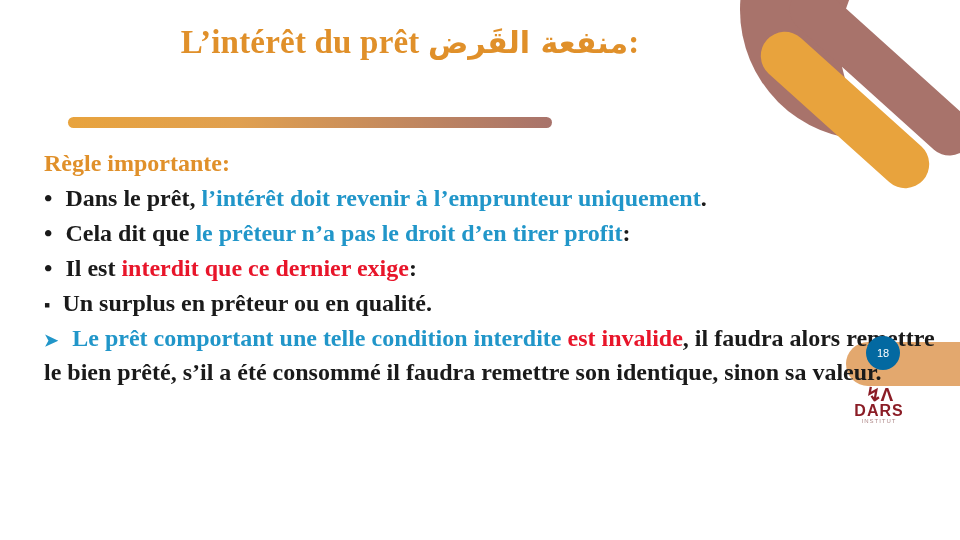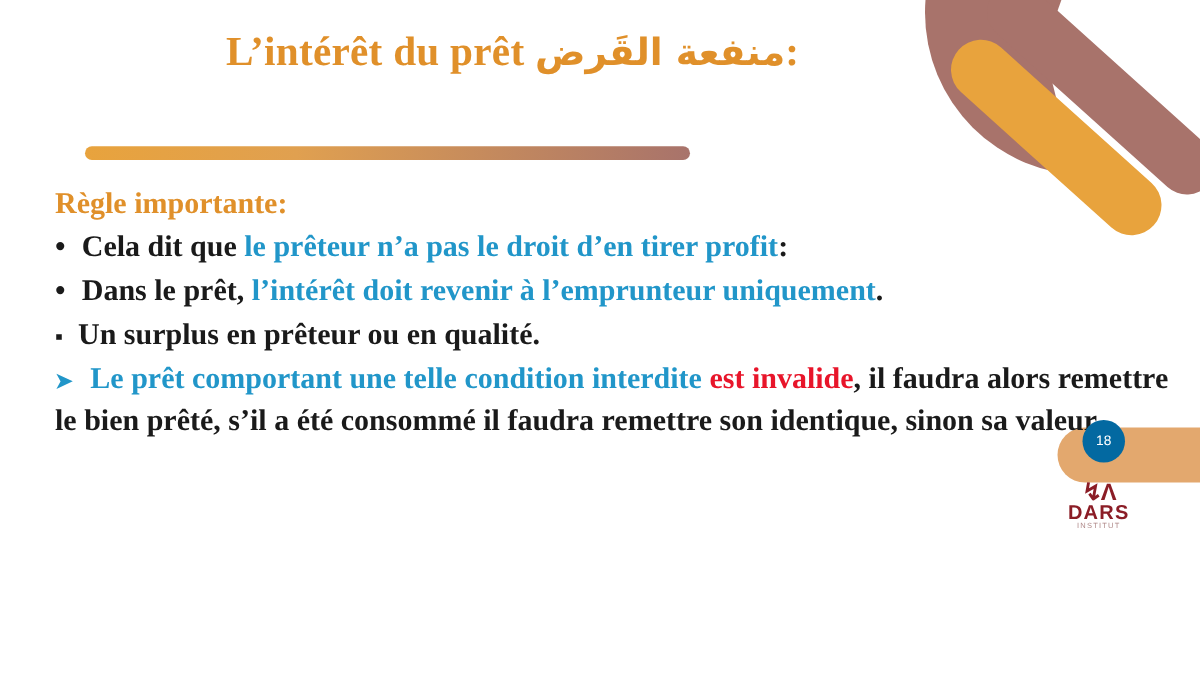--- a/index.html
+++ b/index.html
@@ -203,27 +203,30 @@
     <span>L’intérêt du prêt </span><span class="ar">منفعة القَرض</span><span>:</span>
   </div>
 
   <div class="rule"></div>
 
   <div class="body">
 
     <div class="line heading">Règle importante:</div>
 
     <div class="line bullet-dot">
+      <span class="black">Dans le prêt, </span><span class="blue">l’intérêt doit revenir à l’emprunteur uniquement</span><span class="black">.</span>
+    </div>
+
+    <div class="line bullet-dot">
       <span class="black">Cela dit que </span><span class="blue">le prêteur n’a pas le droit d’en tirer profit</span><span class="black">:</span>
     </div>
 
     <div class="line bullet-dot">
-      <span class="black">Dans le prêt, </span><span class="blue">l’intérêt doit revenir à l’emprunteur uniquement</span><span class="black">.</span>
-    </div>
-
+      <span class="black">Il est </span><span class="red">interdit que ce dernier exige</span><span class="black">:</span>
+    </div>
 
     <div class="line bullet-sq">
       <span class="black">Un surplus en prêteur ou en qualité.</span>
     </div>
 
 
     <div class="line bullet-arrow">
       <span class="blue"> Le prêt comportant une telle condition interdite </span><span class="red">est invalide</span><span class="black">, il faudra alors remettre le bien prêté, s’il a été consommé il faudra remettre son identique, sinon sa valeur.</span>
     </div>
 

